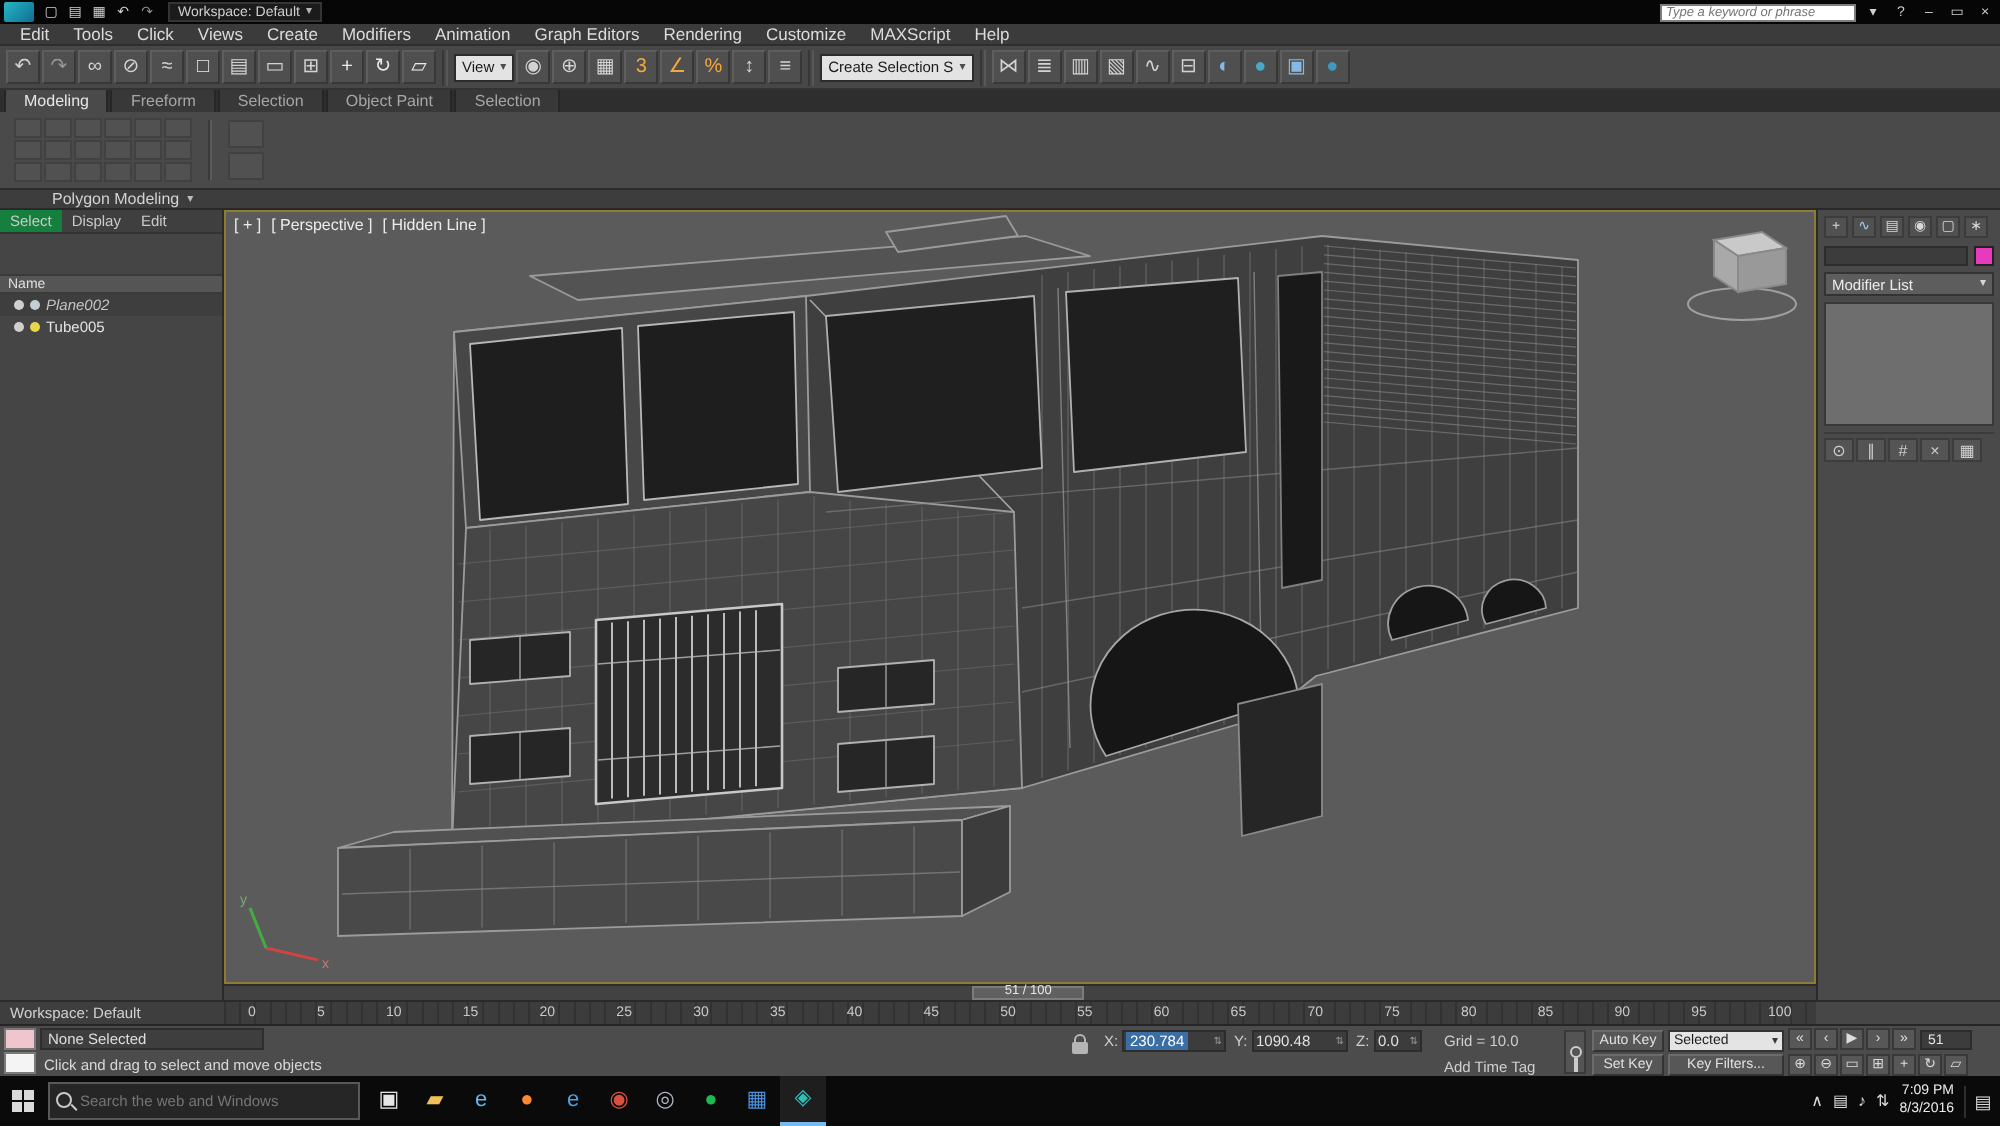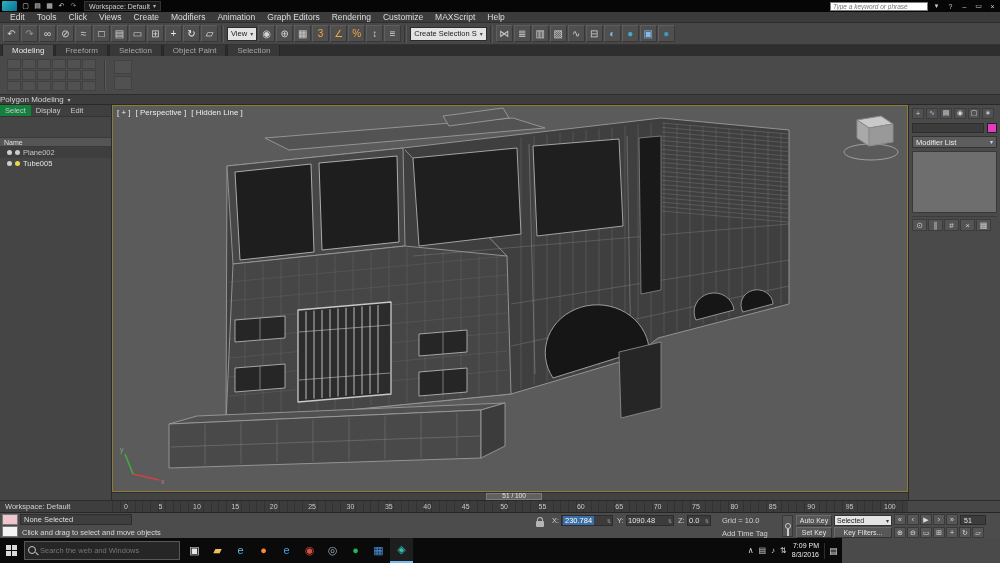--- a/index.html
+++ b/index.html
@@ -33,35 +33,35 @@
 
 .ribtabs{position:absolute;top:45px;left:0;right:0;height:11px;background:#2e2e2e;display:flex;align-items:flex-end;padding-left:2px;gap:1px;z-index:27}
 .rtab{font-size:8px;color:#a6a6a6;padding:1px 9px 0 9px;background:#383838;border:1px solid #262626;border-bottom:none;line-height:10px}
 .rtab.active{background:#4a4a4a;color:#e6e6e6}
 .ribbody{position:absolute;top:56px;left:0;right:0;height:38px;background:#4a4a4a;display:flex;align-items:center;padding-left:7px;gap:8px;z-index:26}
 .rtools{display:grid;grid-template-columns:repeat(6,14px);grid-auto-rows:10px;gap:1px}
 .rtool{background:#555;border:1px solid #3e3e3e;opacity:.7}
 .rsep{width:2px;height:30px;border-left:1px solid #3a3a3a;border-right:1px solid #5a5a5a}
 .rtools2{display:grid;grid-template-rows:repeat(2,14px);gap:2px}
 .rtool2{width:18px;background:#555;border:1px solid #3e3e3e;opacity:.7}
-.polybar{position:absolute;top:94px;left:0;right:0;height:11px;background:#3d3d3d;border-top:1px solid #2d2d2d;border-bottom:1px solid #292929;display:flex;align-items:center;gap:4px;font-size:8px;color:#d2d2d2;z-index:25}
+.polybar{position:absolute;top:94px;left:0;right:0;height:11px;background:#3d3d3d;border-top:1px solid #2d2d2d;border-bottom:1px solid #292929;display:flex;align-items:center;padding-left:26px;gap:4px;font-size:8px;color:#d2d2d2;z-index:25}
 
 
 .explorer{position:absolute;top:105px;left:0;width:112px;height:395px;background:#454545;border-right:1px solid #2a2a2a}
 .exp-tabs{height:12px;display:flex;background:#3f3f3f;border-bottom:1px solid #333;align-items:center}
 .exp-tab{font-size:7.5px;color:#c9c9c9;padding:0 5px;height:100%;display:flex;align-items:center}
 .exp-tab.active{background:#15803d}
 .exp-spacer{height:20px}
 .exp-header{height:10px;background:#555;border-top:1px solid #3a3a3a;border-bottom:1px solid #3a3a3a;font-size:7px;color:#e0e0e0;padding-left:4px;display:flex;align-items:center}
 .exp-rows{display:block}
 .exp-row{height:11px;display:flex;align-items:center;gap:3px;padding-left:7px;font-size:7.5px;color:#e4e4e4}
 .exp-row:nth-child(odd){background:#3e3e3e}
 .bulb{width:5px;height:5px;border-radius:50%;background:#cfcfcf;flex:none}
 .objdot{width:5px;height:5px;border-radius:50%;background:#ccc;flex:none}
-.exp-label.italic{color:#c4c4c4}
+.exp-label.italic{font-style:italic;color:#c4c4c4}
 
 
 .vp-col{position:absolute;top:105px;left:112px;width:796px;height:395px}
 .viewport{position:relative;width:796px;height:387px;background:#5b5b5b;border:1px solid #8f7c33;overflow:hidden}
 .viewport svg{position:absolute;inset:0}
 .vp-label{position:absolute;top:2px;left:4px;font-size:8px;color:#ececec;display:flex;gap:5px;z-index:2}
 .timeslider{position:relative;width:796px;height:8px;background:#424242;border-top:1px solid #2d2d2d}
 .ts-handle{position:absolute;left:47%;top:0;width:56px;height:7px;background:#606060;border:1px solid #7c7c7c;font-size:6.5px;color:#e6e6e6;display:flex;align-items:center;justify-content:center;line-height:1}
 
 
@@ -99,21 +99,21 @@
 .keyico{position:relative;display:block;width:6px;height:6px;border:1.4px solid #ccc;border-radius:50%}
 .keyico::after{content:"";position:absolute;left:1.5px;top:5px;width:1.6px;height:7px;background:#ccc}
 .sb-btn{position:absolute;width:36px;height:11px;background:#575757;border:1px solid;border-color:#6b6b6b #333 #333 #6b6b6b;color:#e2e2e2;display:flex;align-items:center;justify-content:center;font-size:7px}
 .sb-dd{position:absolute;left:834px;top:2px;width:58px;height:11px;background:#e4e4e4;border:1px solid #333;color:#1c1c1c;display:flex;align-items:center;justify-content:space-between;padding:0 2px;font-size:7px}
 .transport{position:absolute;left:894px;top:1px;display:flex;gap:1px}
 .tbtn{width:12px;height:11px;background:#575757;border:1px solid #393939;color:#ddd;font-size:7px;display:flex;align-items:center;justify-content:center;line-height:1}
 .framefield{position:absolute;left:960px;top:2px;width:26px;height:10px;background:#3c3c3c;border:1px solid #2c2c2c;color:#e8e8e8;font-size:7px;display:flex;align-items:center;padding-left:3px}
 .navgrid{position:absolute;left:894px;top:14px;display:flex;gap:1px}
 
 
-.taskbar{position:absolute;top:538px;left:0;width:842px;height:25px;background:#0a0a0a;display:flex;align-items:center;z-index:40}
+.taskbar{position:absolute;top:538px;left:0;width:1000px;height:25px;background:#0a0a0a;display:flex;align-items:center;z-index:40}
 .start{width:22px;height:25px;display:flex;align-items:center;justify-content:center;flex:none}
 .winlogo{display:grid;grid-template-columns:5px 5px;grid-template-rows:5px 5px;gap:1px}
 .winlogo span{background:#d9d9d9}
 .tsearch{width:156px;height:19px;background:#262626;border:1px solid #585858;display:flex;align-items:center;gap:3px;padding:0 3px;margin-left:2px;flex:none}
 .lens{position:relative;width:9px;height:9px;flex:none}
 .lens::before{content:"";position:absolute;left:0;top:0;width:6px;height:6px;border:1.2px solid #c9c9c9;border-radius:50%}
 .lens::after{content:"";position:absolute;left:6.5px;top:6.5px;width:3.5px;height:1.2px;background:#c9c9c9;transform:rotate(45deg)}
 .tsearch input{background:transparent;border:none;color:#bdbdbd;font-size:7.5px;width:100%;outline:none}
 .tapps{display:flex;height:25px;margin-left:3px}
 .tapp{width:23px;height:25px;display:flex;align-items:center;justify-content:center;font-size:11px;line-height:1}

